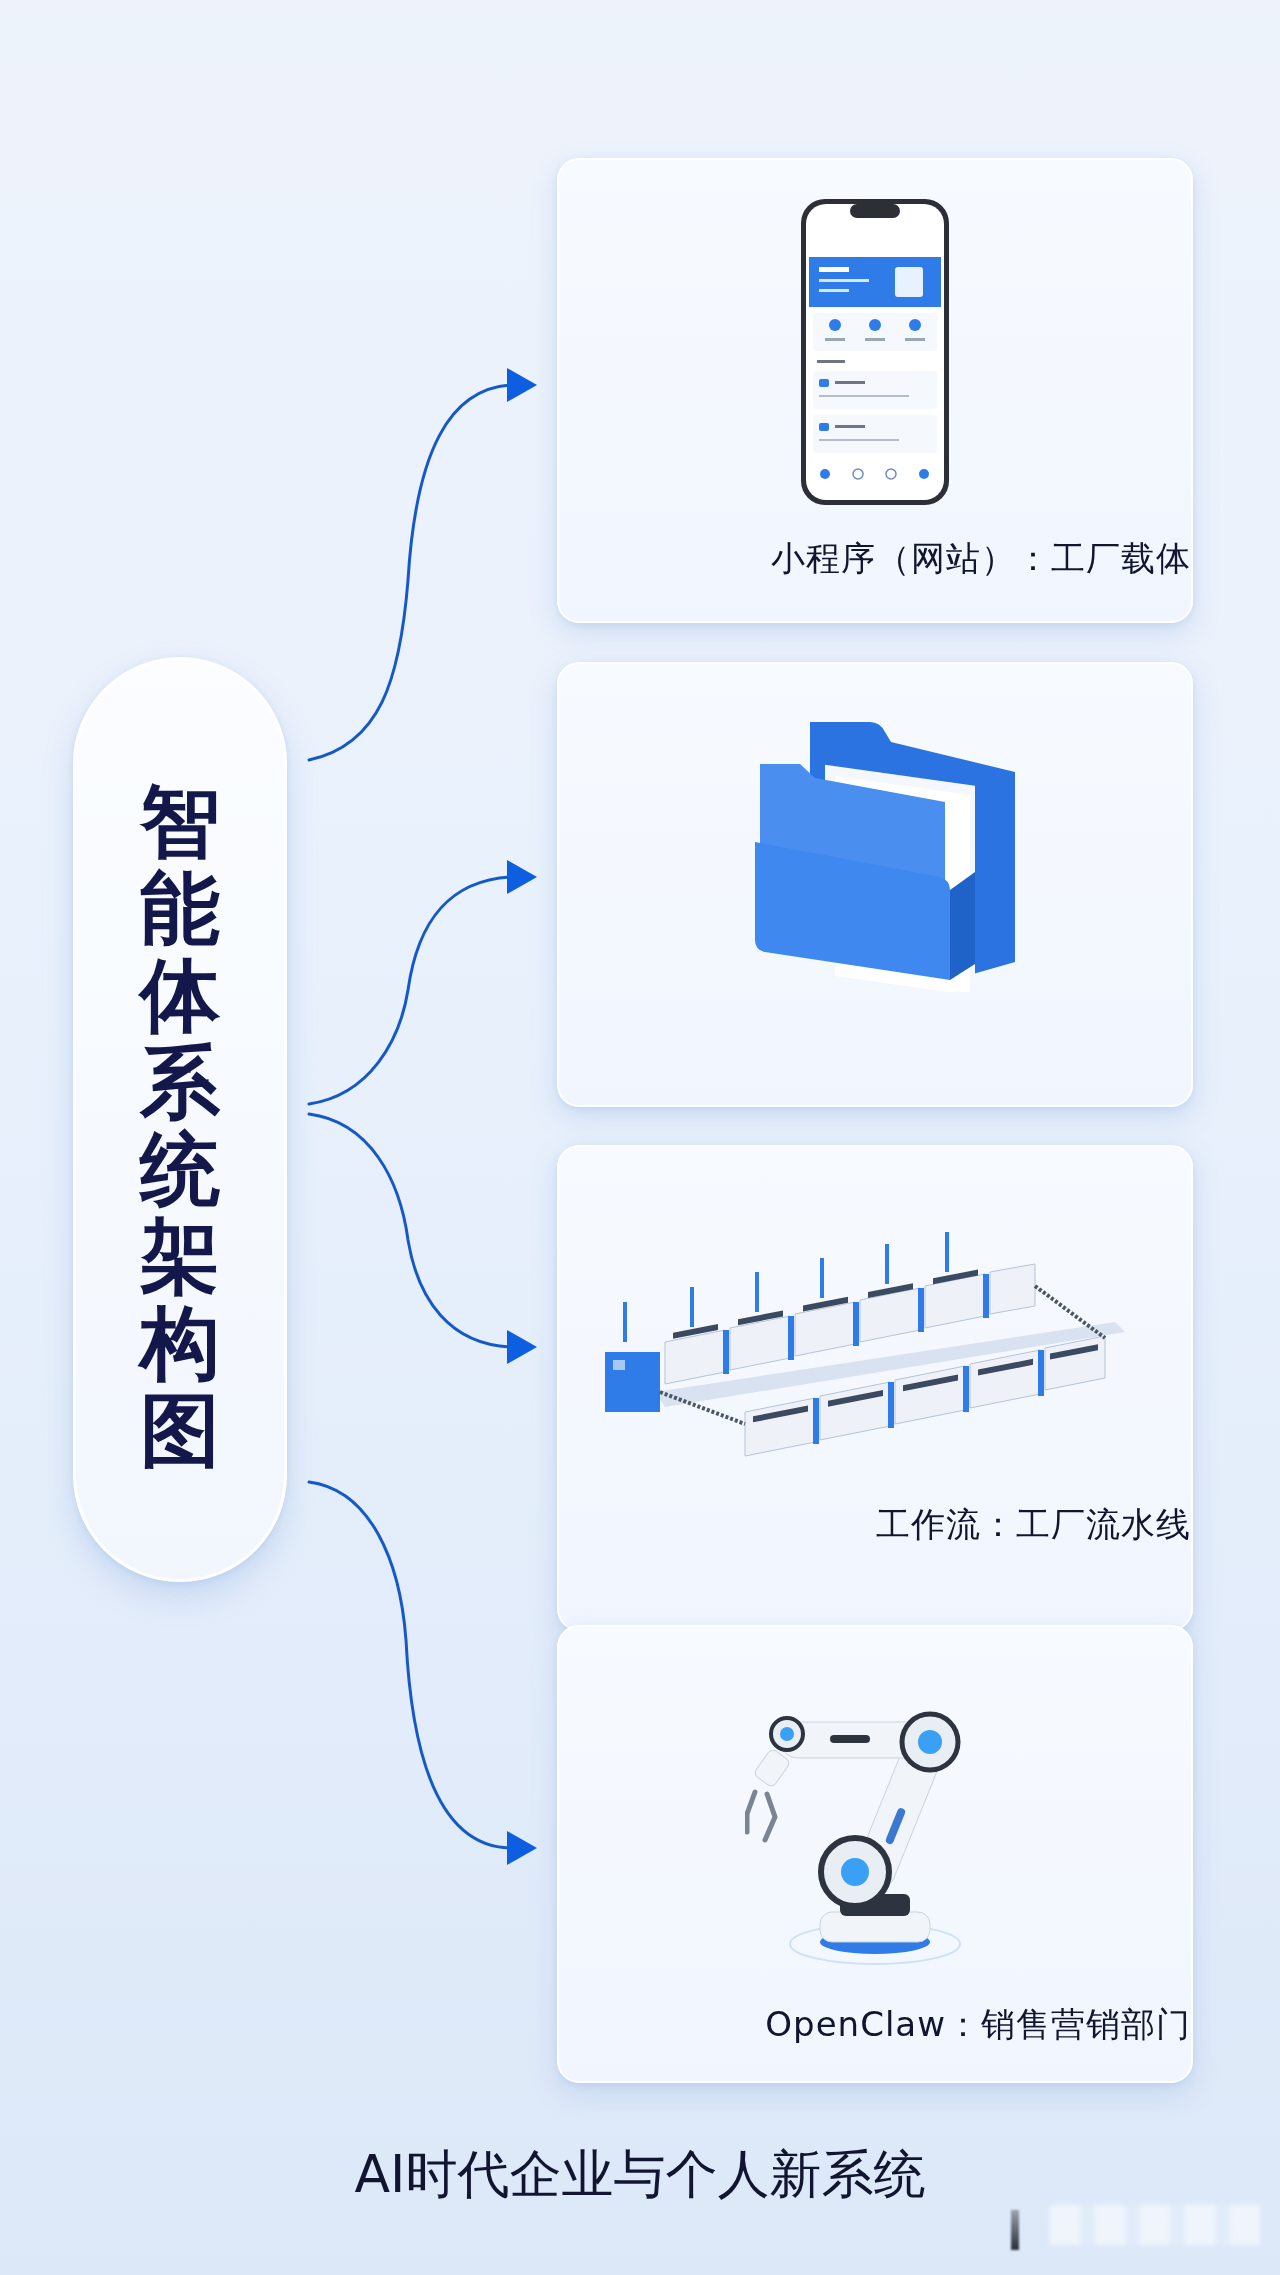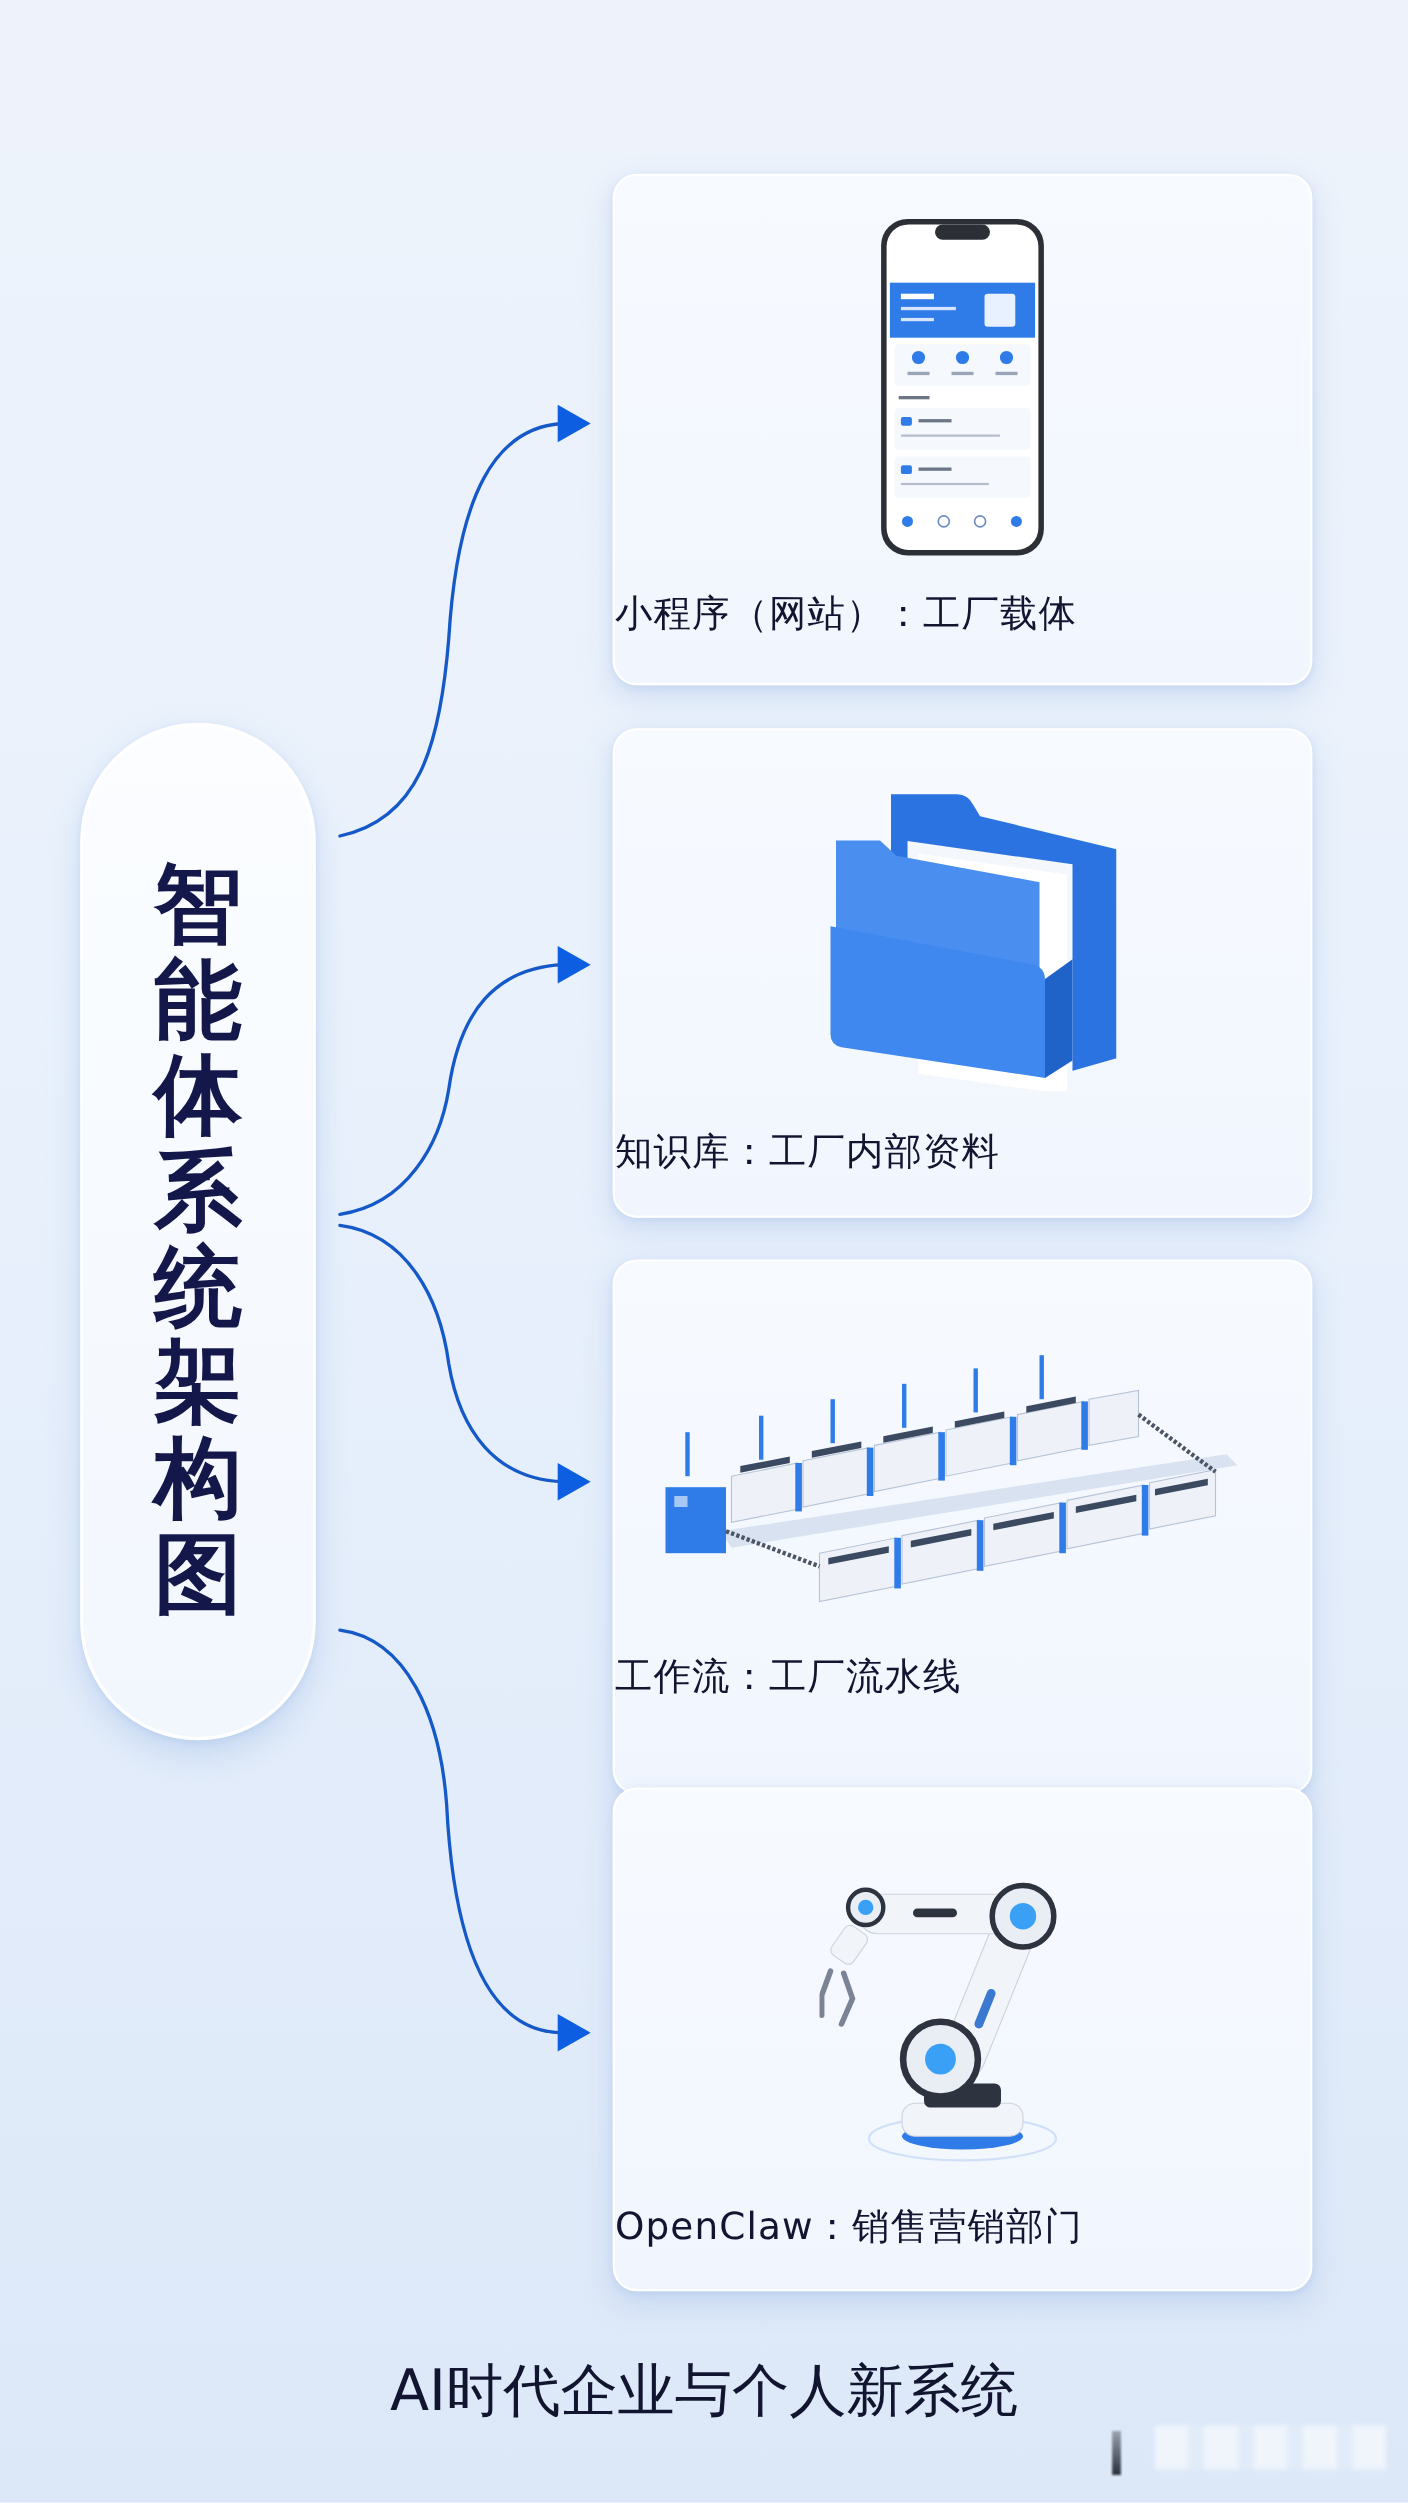--- a/index.html
+++ b/index.html
@@ -22,21 +22,21 @@
   }
   .pill-title span { display: block; }
   .card {
     position: absolute; left: 557px; width: 636px; box-sizing: border-box;
     border-radius: 22px;
     background: linear-gradient(180deg, #f7faff 0%, #f1f6fe 100%);
     border: 2px solid #ffffff;
     box-shadow: 0 10px 26px rgba(120,160,220,0.25), 0 2px 6px rgba(120,160,220,0.15);
   }
   .card-label {
-    position: absolute; left: 0; right: 0; text-align: left;
+    position: absolute; left: 0; right: 0; text-align: right;
     color: #121530; font-size: 34px; line-height: 40px; letter-spacing: 1px;
   }
   .card-illus { position: absolute; left: 50%; transform: translateX(-50%); }
   #card-1 { top: 158px; height: 465px; }
   #card-2 { top: 662px; height: 445px; }
   #card-3 { top: 1145px; height: 486px; padding-left: 32px; }
   #card-4 { top: 1625px; height: 458px; }
   #card-1 .card-label { top: 378px; }
   #card-2 .card-label { top: 363px; }
   #card-3 .card-label { top: 357px; }
@@ -120,21 +120,20 @@
 
 <div class="card" id="card-2">
   <svg class="card-illus" style="top:48px" width="280" height="280" viewBox="0 0 280 280">
     <path d="M75 10 L135 10 Q145 10 150 20 L156 30 L280 60 L280 250 L210 270 L75 240 Z" fill="#2a73e0"></path>
     <rect x="90" y="40" width="150" height="200" fill="#f4f7fc" transform="skewY(8)"></rect>
     <rect x="100" y="50" width="135" height="200" fill="#ffffff" transform="skewY(8)"></rect>
     <path d="M25 52 L65 52 L80 66 L210 90 L210 255 L25 230 Z" fill="#4a8ff0"></path>
     <path d="M20 130 L205 165 Q215 168 215 178 L215 268 L30 240 Q20 238 20 228 Z" fill="#3f88ef"></path>
     <path d="M215 268 L240 252 L240 160 L215 178 Z" fill="#1f63c9"></path>
   </svg>
-  <div class="card-label">知识库：工厂内部资料</div>
 </div>
 
 <div class="card" id="card-3">
   <svg class="card-illus" style="top:55px" width="560" height="280" viewBox="0 0 560 280">
     <polygon points="60,190 520,120 530,130 70,205" fill="#d8e2f0"></polygon>
     <g>
       <rect x="10" y="150" width="55" height="60" fill="#2f7be8"></rect>
       <rect x="18" y="158" width="12" height="10" fill="#a7c8f5"></rect>
       <g fill="#eef2f8" stroke="#b6c3d6" stroke-width="1">
         <polygon points="70,140 130,128 130,170 70,182"></polygon>

